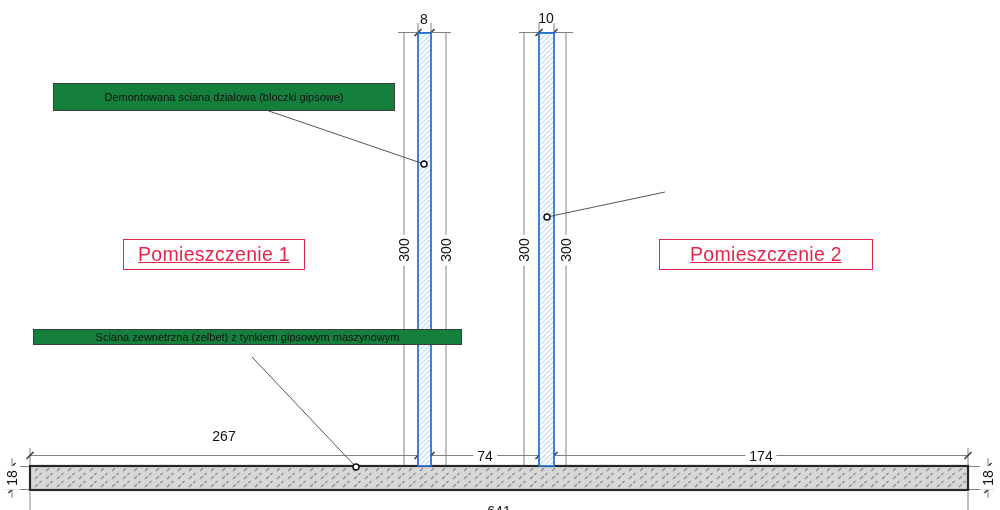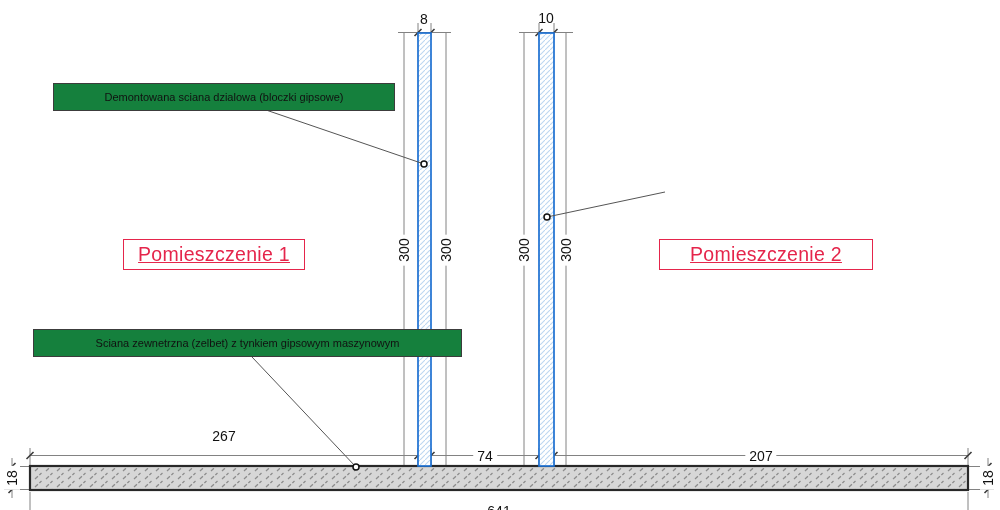--- a/index.html
+++ b/index.html
@@ -115,35 +115,35 @@
     <g stroke="#111111" stroke-width="1.5" fill="#ffffff">
       <circle cx="424" cy="164" r="3"></circle>
       <circle cx="547" cy="217" r="3"></circle>
       <circle cx="356" cy="467" r="3"></circle>
     </g>
   </svg>
 
   <div class="callout" style="left:53px;top:83px;width:342px;height:28px;">Demontowana sciana dzialowa (bloczki gipsowe)</div>
 
 
-  <div class="callout" style="left:33px;top:329px;width:429px;height:28px;">Sciana zewnetrzna (zelbet) z tynkiem gipsowym maszynowym</div>
+  <div class="callout" style="left:33px;top:329px;width:429px;height:16px;">Sciana zewnetrzna (zelbet) z tynkiem gipsowym maszynowym</div>
 
   <div class="room" style="left:123px;top:239px;width:182px;height:31px;">Pomieszczenie 1</div>
 
   <div class="room" style="left:659px;top:239px;width:214px;height:31px;">Pomieszczenie 2</div>
 
   <span class="dim nobg" style="left:424px;top:19px;">8</span>
   <span class="dim nobg" style="left:546px;top:18px;">10</span>
 
   <span class="dim vert" style="left:404px;top:250px;">300</span>
   <span class="dim vert" style="left:446px;top:250px;">300</span>
   <span class="dim vert" style="left:524px;top:250px;">300</span>
   <span class="dim vert" style="left:566px;top:250px;">300</span>
 
   <span class="dim" style="left:224px;top:436px;">267</span>
   <span class="dim" style="left:485px;top:456px;">74</span>
-  <span class="dim" style="left:761px;top:456px;">207</span>
+  <span class="dim" style="left:761px;top:456px;">174</span>
 
   <span class="dim vert" style="left:12px;top:478px;">18</span>
   <span class="dim vert" style="left:988px;top:478px;">18</span>
 
   <span class="dim nobg" style="left:499px;top:511px;">641</span>
 </div>
 
 </body></html>

